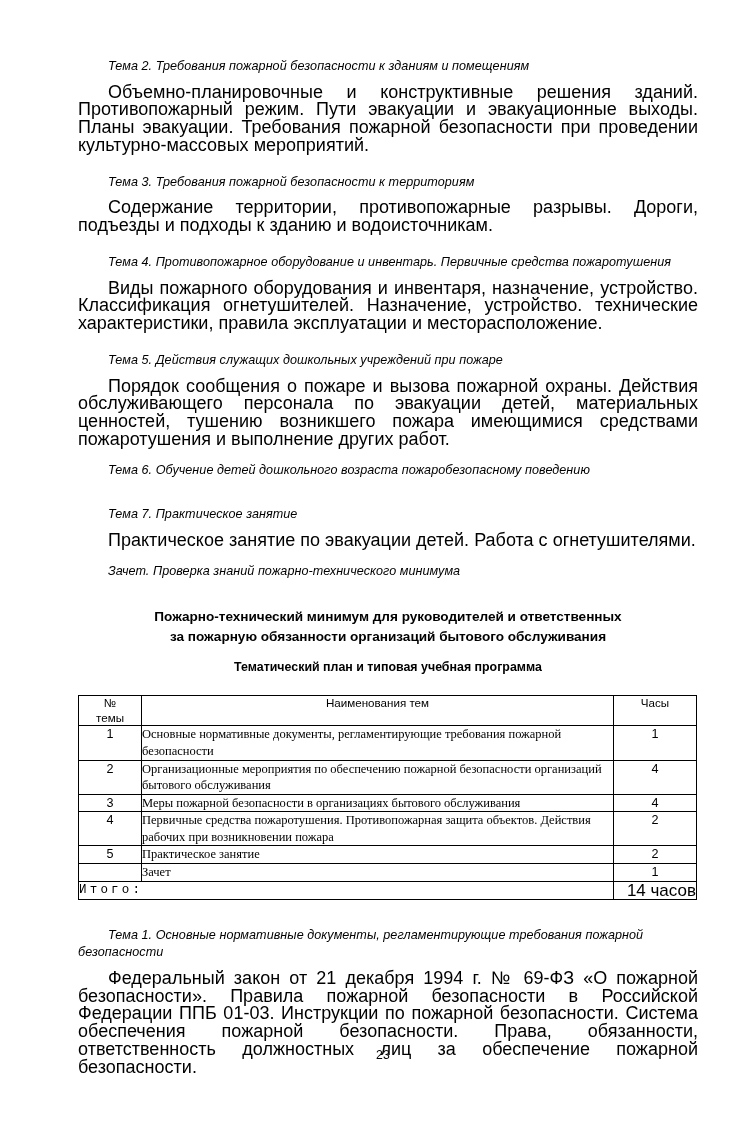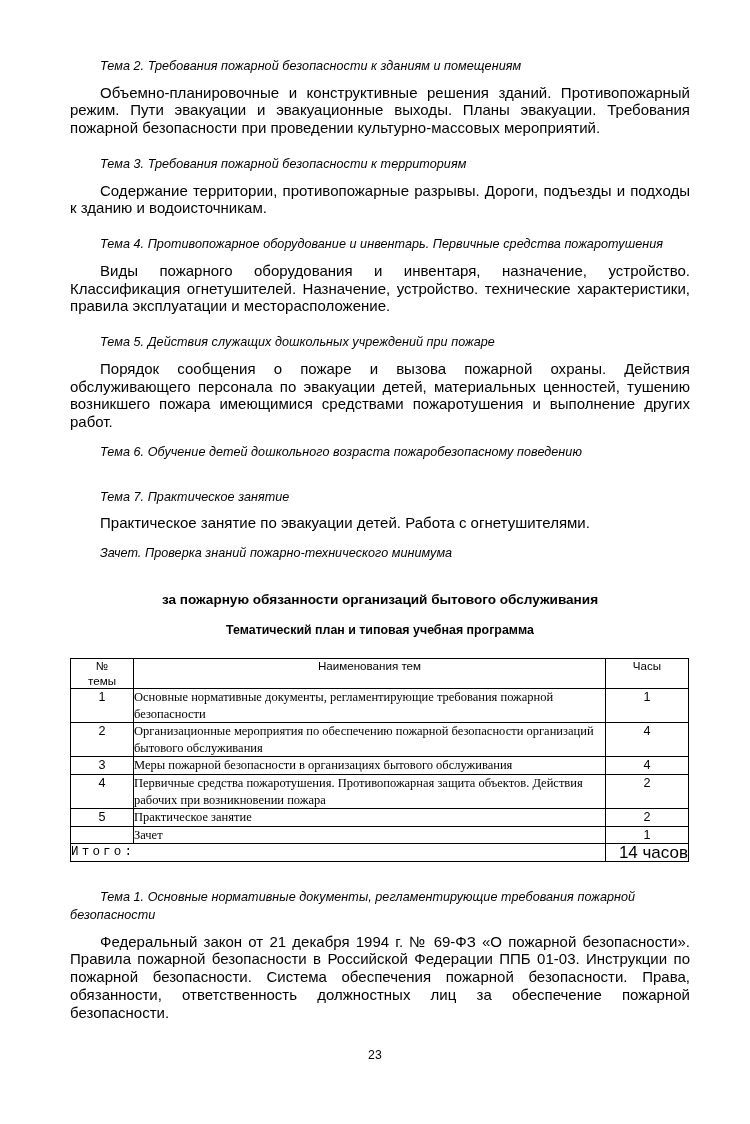--- a/index.html
+++ b/index.html
@@ -13,21 +13,21 @@
     height: 1124px;
     position: relative;
     overflow: hidden;
     font-family: "Liberation Sans", "DejaVu Sans", sans-serif;
     color: #000000;
     -webkit-font-smoothing: antialiased;
   }
 
   .page {
     position: absolute;
-    left: 0;
+    left: 8px;
     top: 0;
     width: 594px;
     height: 1124px;
     background: #ffffff;
   }
 
   .content {
     position: absolute;
     left: 70px;
     top: 58px;
@@ -39,21 +39,21 @@
     font-style: italic;
     font-size: 12.6px;
     line-height: 17.6px;
     text-align: left;
     text-indent: 30px;
     margin: 0;
     letter-spacing: 0.05px;
   }
 
   .body-par {
-    font-size: 15px;
+    font-size: 18px;
     line-height: 17.8px;
     text-align: justify;
     text-indent: 30px;
     margin: 0;
     letter-spacing: 0.01px;
   }
 
   .gap-s  { height: 8px; }
   .gap-m  { height: 13px; }
   .gap-l  { height: 19px; }
@@ -183,20 +183,21 @@
     <p class="topic-heading">Тема 7. Практическое занятие</p>
     <div class="gap-s"></div>
     <p class="body-par">Практическое занятие по эвакуации детей. Работа с огнетушителями.</p>
 
     <div class="gap-m"></div>
 
     <p class="topic-heading">Зачет. Проверка знаний пожарно-технического минимума</p>
 
     <div class="gap-xl"></div>
 
+    <p class="doc-title">Пожарно-технический минимум для руководителей и ответственных</p>
     <p class="doc-title">за пожарную обязанности организаций бытового обслуживания</p>
 
     <div class="gap-m"></div>
 
     <p class="doc-subtitle">Тематический план и типовая учебная программа</p>
 
     <div class="gap-l"></div>
 
     <table class="plan-table">
       <colgroup>

